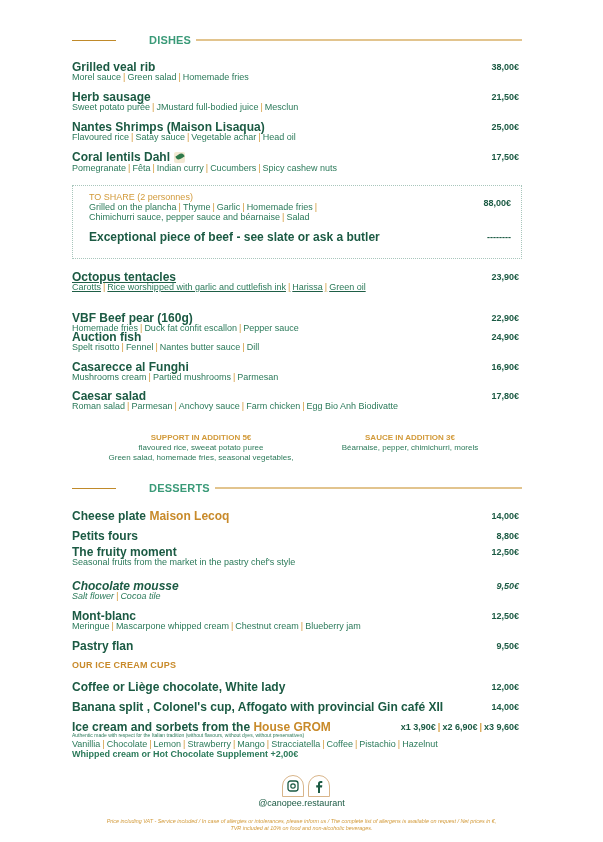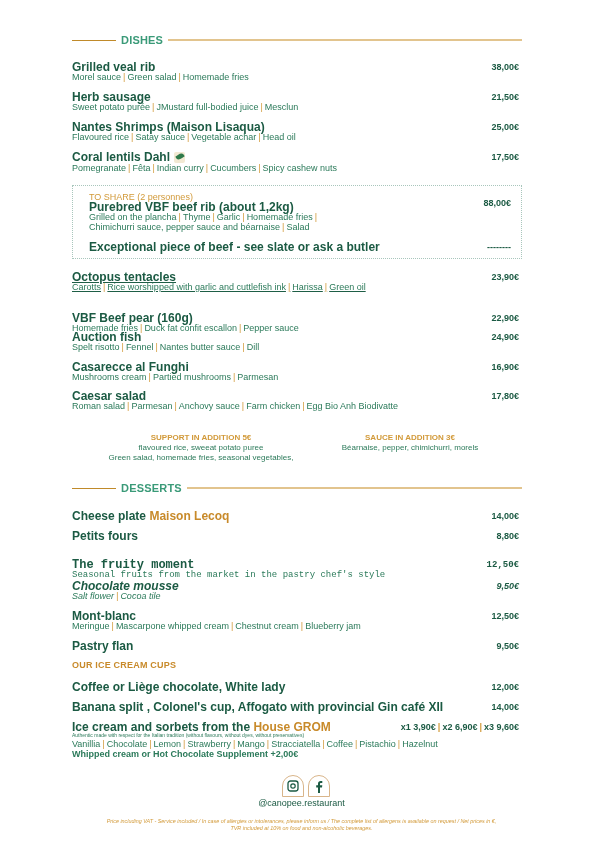--- a/index.html
+++ b/index.html
@@ -1,21 +1,21 @@
 <!DOCTYPE html>
 <html><head>
 <meta charset="utf-8">
 <style>
   * { box-sizing: border-box; margin: 0; padding: 0; }
   html, body { width: 603px; height: 842px; background: #ffffff; overflow: hidden; }
   body { font-family: "Liberation Sans", "DejaVu Sans", sans-serif; color: #1e5e46; position: relative; }
   .page { position: absolute; left: 72px; top: 0; width: 450px; }
   .section-header { position: absolute; left: 0; width: 450px; height: 16px; display: flex; align-items: center; }
   .section-header .line-left { width: 44px; height: 1px; background: #c08a2a; }
-  .section-header .title { font-weight: bold; font-size: 11px; color: #3a9a78; padding: 0 5px; letter-spacing: 0.2px; }
+  .section-header .title { font-weight: bold; font-size: 11px; color: #3a9a78; padding: 0 5px; letter-spacing: 0.2px; margin-left: 28px; }
   .section-header .line-right { flex: 1; height: 2px; background: #e2c48e; }
   .item { position: absolute; left: 0; width: 450px; }
   .item .name { font-size: 12px; font-weight: bold; color: #1b5a43; line-height: 10px; white-space: nowrap; }
   .item .desc { font-size: 9px; color: #2b7a5a; line-height: 10px; white-space: nowrap; }
   .item .price { position: absolute; right: 3px; top: 0; font-size: 9px; font-weight: bold; color: #1b5a43; line-height: 10px; }
   .sep { color: #d29a3a; padding: 0 2px; }
   .gold { color: #c88a2a; }
   .leaf { display: inline-block; width: 11px; height: 11px; background: #f2e9d3; border-radius: 2px; vertical-align: -2px; margin-left: 4px; position: relative; }
   .leaf::after { content: ""; position: absolute; left: 2px; top: 2px; width: 8px; height: 5px; background: #2f7a4a; border-radius: 0 60% 0 60%; transform: rotate(-35deg); }
   .share-box { position: absolute; left: 0; top: 185px; width: 450px; height: 74px; border: 1px dotted #a8c6bc; }
@@ -62,21 +62,20 @@
         <div class="name"><span>Coral lentils Dahl</span><span class="leaf"></span></div>
         <div class="price">17,50€</div>
         <div class="desc"><span>Pomegranate</span><span class="sep">|</span><span>Fêta</span><span class="sep">|</span><span>Indian curry</span><span class="sep">|</span><span>Cucumbers</span><span class="sep">|</span><span>Spicy cashew nuts</span></div>
       </div>
     </div>
 
   <div class="share-box">
     <div class="inner">
       <div class="share-label">TO SHARE (2 personnes)</div>
       <div class="item" style="position:relative; width:422px;">
-        <div class="name">Purebred VBF beef rib (about 1,2kg)</div>
         <div class="price" style="right:0;top:-4px;">88,00€</div>
         <div class="desc" id="share-desc1"><span>Grilled on the plancha</span><span class="sep">|</span><span>Thyme</span><span class="sep">|</span><span>Garlic</span><span class="sep">|</span><span>Homemade fries</span><span class="sep">|</span><span></span></div>
         <div class="desc" id="share-desc2"><span>Chimichurri sauce, pepper sauce and béarnaise</span><span class="sep">|</span><span>Salad</span></div>
       </div>
       <div class="item" style="position:relative; width:422px; margin-top:10px;">
         <div class="name">Exceptional piece of beef - see slate or ask a butler</div>
         <div class="price" style="right:0;">--------</div>
       </div>
     </div>
   </div>
@@ -127,21 +126,21 @@
 
   <div id="desserts-list">
       <div class="item" style="top: 511px;">
         <div class="name"><span>Cheese plate</span><span class="gold"> Maison Lecoq</span></div>
         <div class="price">14,00€</div>
       </div>
       <div class="item" style="top: 531px;">
         <div class="name"><span>Petits fours</span></div>
         <div class="price">8,80€</div>
       </div>
-      <div class="item" style="top: 560px; font-family: Liberation Mono, monospace;">
+      <div class="item" style="top: 547px;">
         <div class="name"><span>The fruity moment</span></div>
         <div class="price">12,50€</div>
         <div class="desc">Seasonal fruits from the market in the pastry chef's style</div>
       </div>
       <div class="item" style="top: 581px; font-style: italic;">
         <div class="name"><span>Chocolate mousse</span></div>
         <div class="price">9,50€</div>
         <div class="desc"><span>Salt flower</span><span class="sep">|</span><span>Cocoa tile</span></div>
       </div>
       <div class="item" style="top: 611px;">

